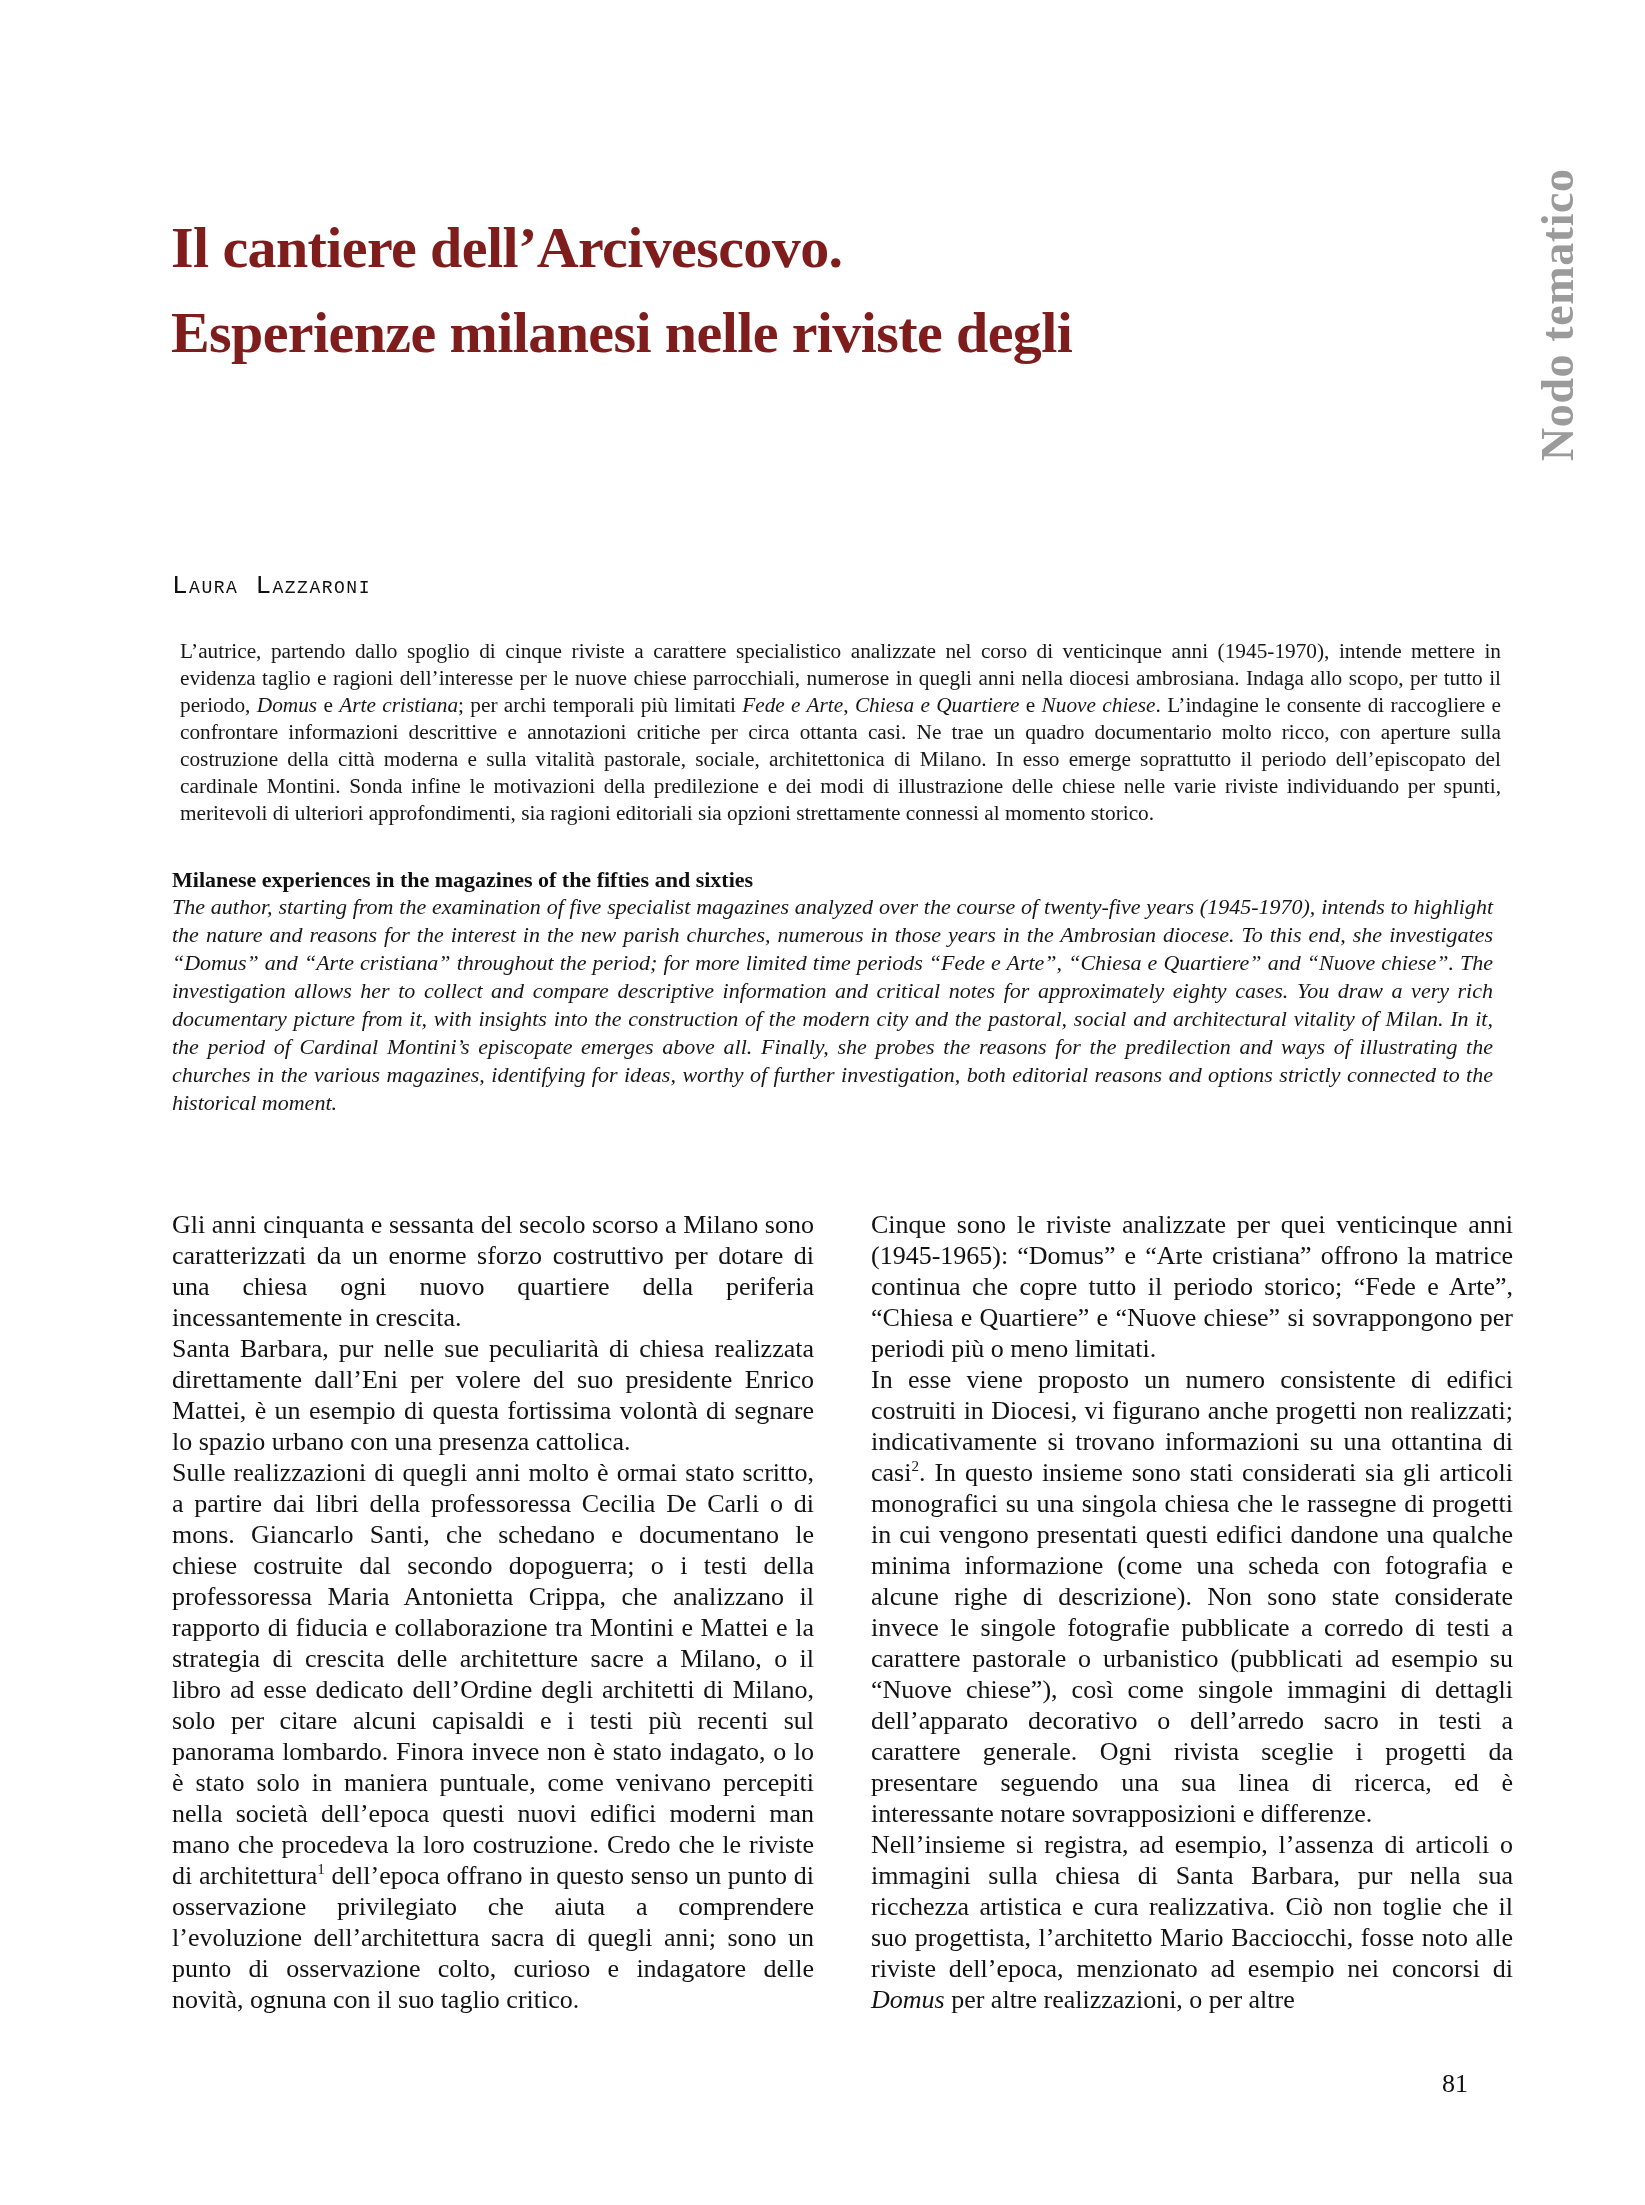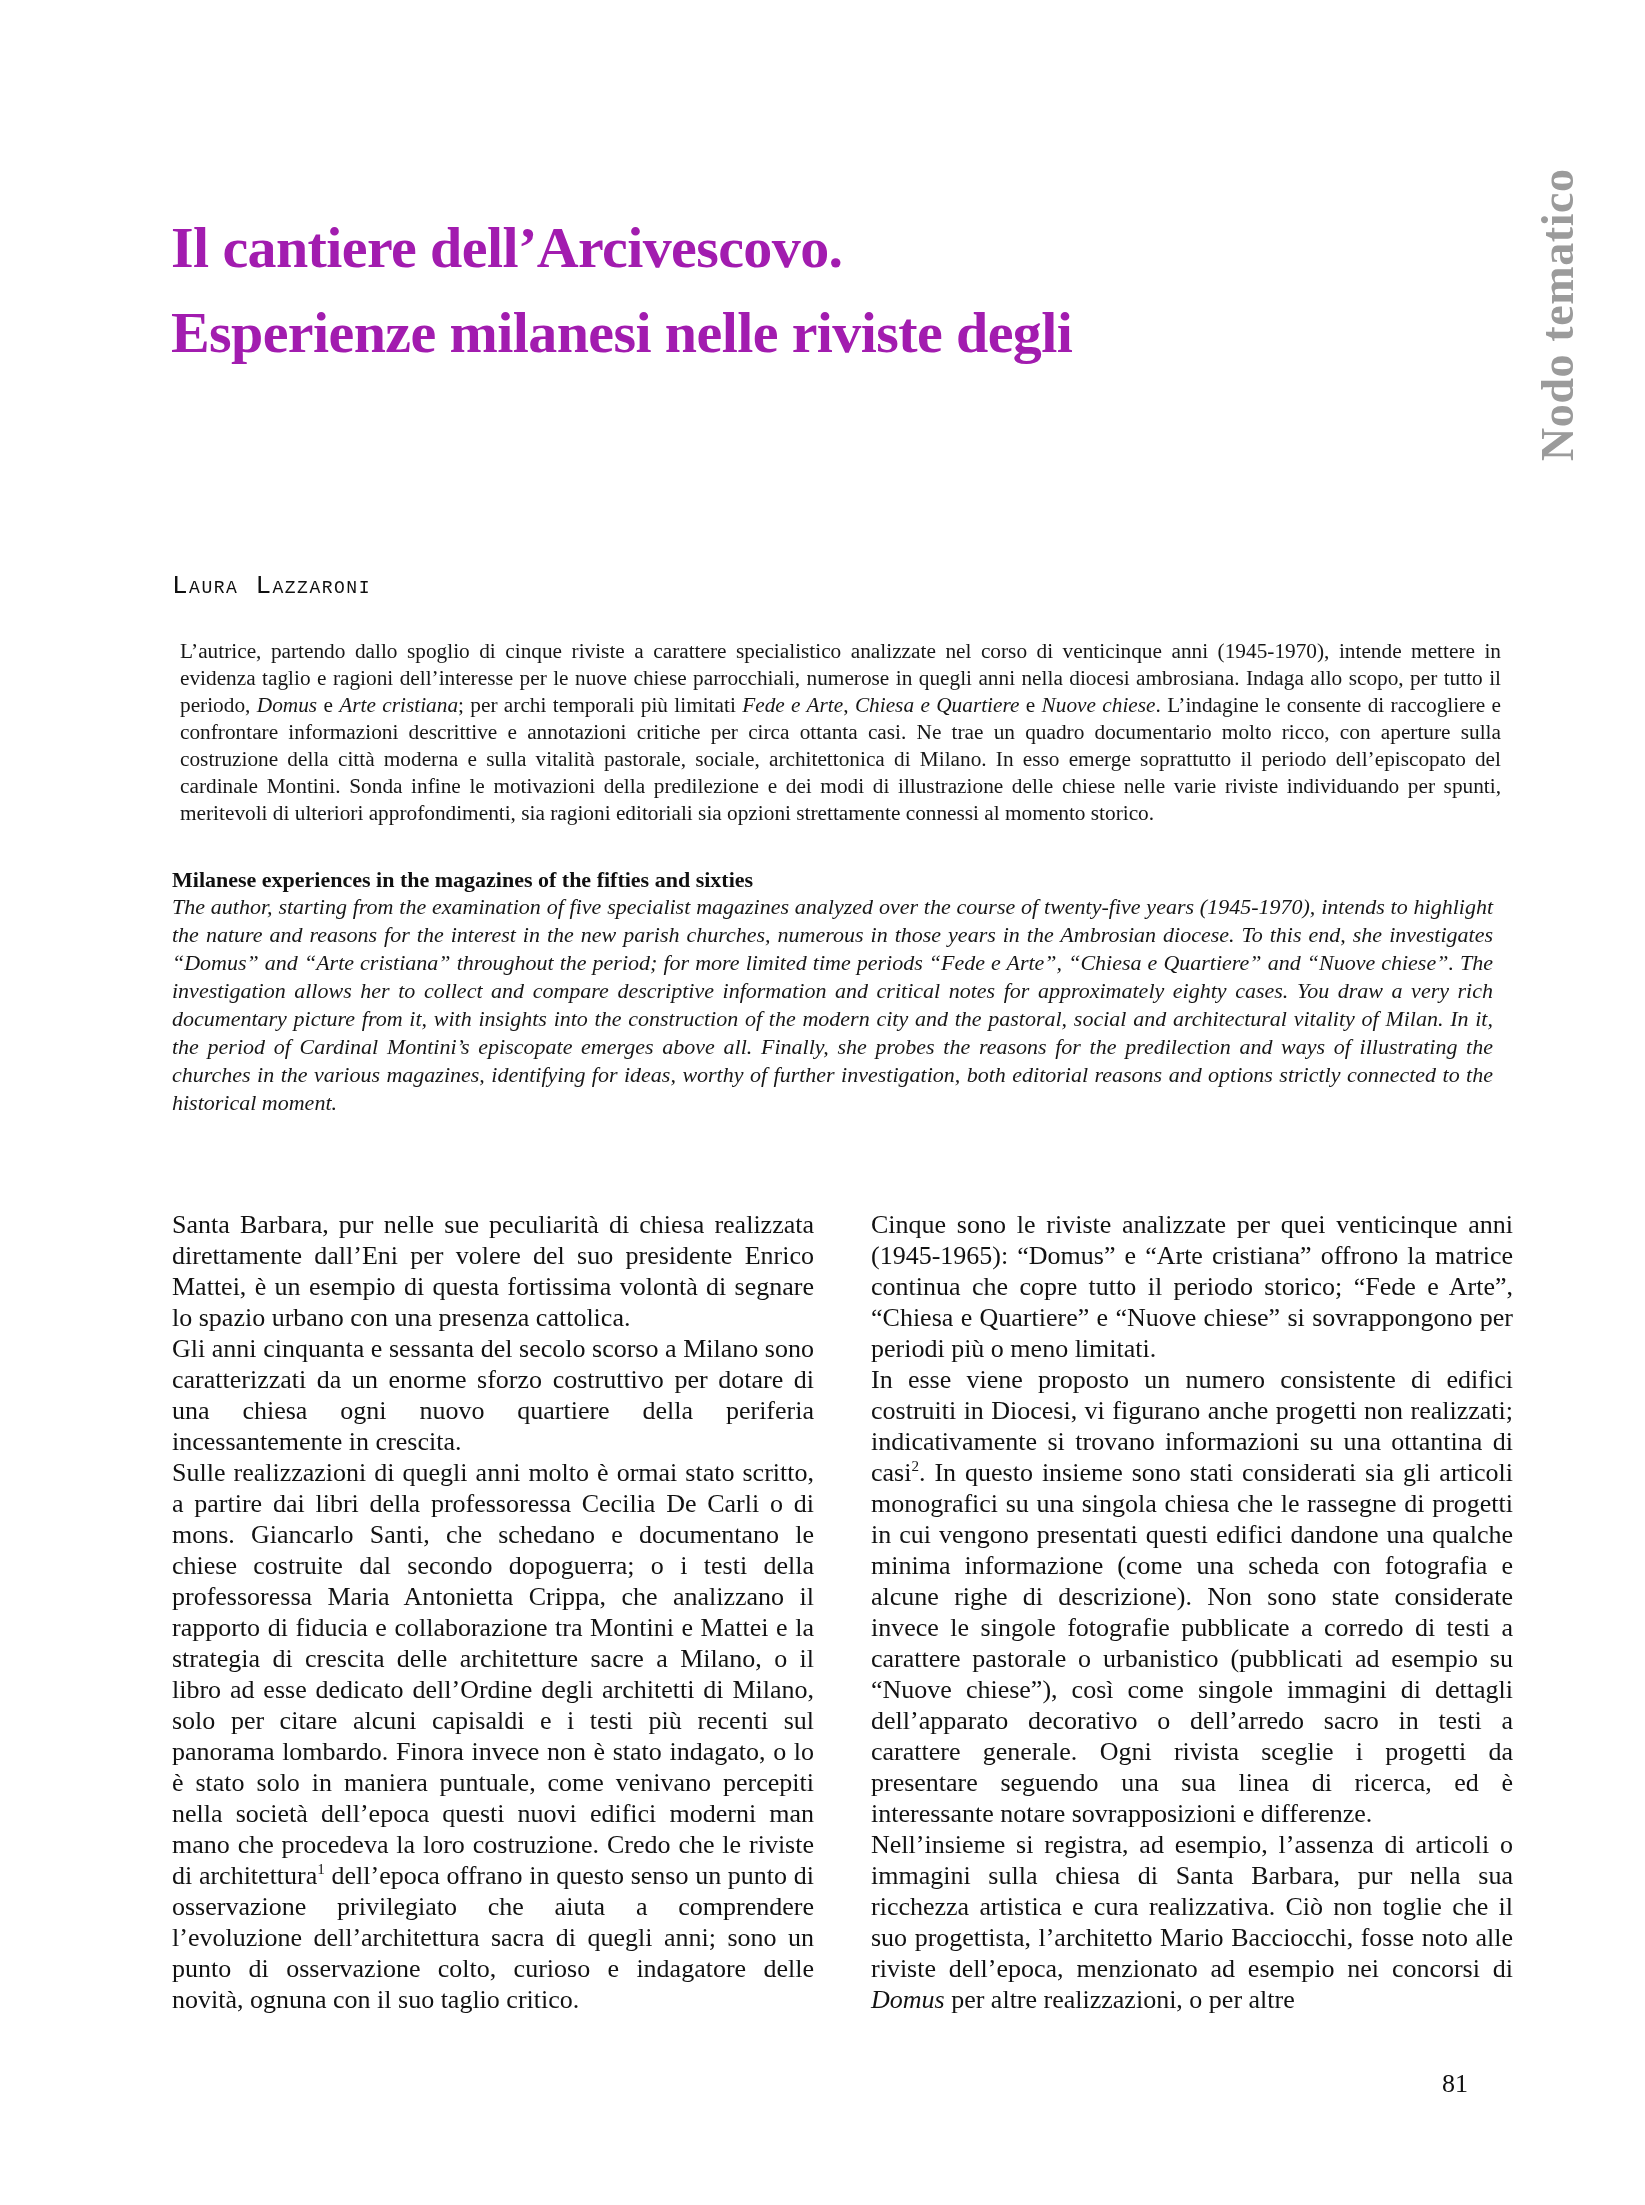--- a/index.html
+++ b/index.html
@@ -9,21 +9,21 @@
     position: relative;
     font-family: "Liberation Serif", "DejaVu Serif", serif;
     color: #141414;
     -webkit-font-smoothing: antialiased;
   }
   .page { position: absolute; inset: 0; overflow: hidden; }
 
   .title {
     position: absolute; left: 171px; top: 166px;
     font-size: 58px; line-height: 85px;
-    color: #a21caf; letter-spacing: -0.6px;
+    color: #7f1d1d; letter-spacing: -0.6px;
   }
   .title span { display: block; }
 
   .side-label {
     position: absolute; left: 1531px; top: 461px;
     transform: rotate(-90deg); transform-origin: 0 0;
     font-size: 46px; font-weight: bold; color: #9b9b9b;
     white-space: nowrap; letter-spacing: 0.6px;
   }
 
@@ -82,22 +82,22 @@
 
   <p class="abstract-it"><span>L’autrice, partendo dallo spoglio di cinque riviste a carattere specialistico analizzate nel corso di venticinque anni (1945-1970), intende mettere in evidenza taglio e ragioni dell’interesse per le nuove chiese parrocchiali, numerose in quegli anni nella diocesi ambrosiana. Indaga allo scopo, per tutto il periodo, </span><span style="font-style: italic;">Domus</span><span> e </span><span style="font-style: italic;">Arte cristiana</span><span>; per archi temporali più limitati </span><span style="font-style: italic;">Fede e Arte</span><span>, </span><span style="font-style: italic;">Chiesa e Quartiere</span><span> e </span><span style="font-style: italic;">Nuove chiese</span><span>. L’indagine le consente di raccogliere e confrontare informazioni descrittive e annotazioni critiche per circa ottanta casi. Ne trae un quadro documentario molto ricco, con aperture sulla costruzione della città moderna e sulla vitalità pastorale, sociale, architettonica di Milano. In esso emerge soprattutto il periodo dell’episcopato del cardinale Montini. Sonda infine le motivazioni della predilezione e dei modi di illustrazione delle chiese nelle varie riviste individuando per spunti, meritevoli di ulteriori approfondimenti, sia ragioni editoriali sia opzioni strettamente connessi al momento storico.</span></p>
 
   <div class="en-block">
     <h2 class="en-heading">Milanese experiences in the magazines of the fifties and sixties</h2>
     <p class="en-abstract">The author, starting from the examination of five specialist magazines analyzed over the course of twenty-five years (1945-1970), intends to highlight the nature and reasons for the interest in the new parish churches, numerous in those years in the Ambrosian diocese. To this end, she investigates “Domus” and “Arte cristiana” throughout the period; for more limited time periods “Fede e Arte”, “Chiesa e Quartiere” and “Nuove chiese”. The investigation allows her to collect and compare descriptive information and critical notes for approximately eighty cases. You draw a very rich documentary picture from it, with insights into the construction of the modern city and the pastoral, social and architectural vitality of Milan. In it, the period of Cardinal Montini’s episcopate emerges above all. Finally, she probes the reasons for the predilection and ways of illustrating the churches in the various magazines, identifying for ideas, worthy of further investigation, both editorial reasons and options strictly connected to the historical moment.</p>
   </div>
 
   <div class="columns">
     <div class="col">
+      <p><span>Gli anni cinquanta e sessanta del secolo scorso a Milano sono caratterizzati da un enorme sforzo costruttivo per dotare di una chiesa ogni nuovo quartiere della periferia incessantemente in crescita.</span></p>
       <p><span>Santa Barbara, pur nelle sue peculiarità di chiesa realizzata direttamente dall’Eni per volere del suo presidente Enrico Mattei, è un esempio di questa fortissima volontà di segnare lo spazio urbano con una presenza cattolica.</span></p>
-      <p><span>Gli anni cinquanta e sessanta del secolo scorso a Milano sono caratterizzati da un enorme sforzo costruttivo per dotare di una chiesa ogni nuovo quartiere della periferia incessantemente in crescita.</span></p>
       <p><span>Sulle realizzazioni di quegli anni molto è ormai stato scritto, a partire dai libri della professoressa Cecilia De Carli o di mons. Giancarlo Santi, che schedano e documentano le chiese costruite dal secondo dopoguerra; o i testi della professoressa Maria Antonietta Crippa, che analizzano il rapporto di fiducia e collaborazione tra Montini e Mattei e la strategia di crescita delle architetture sacre a Milano, o il libro ad esse dedicato dell’Ordine degli architetti di Milano, solo per citare alcuni capisaldi e i testi più recenti sul panorama lombardo. Finora invece non è stato indagato, o lo è stato solo in maniera puntuale, come venivano percepiti nella società dell’epoca questi nuovi edifici moderni man mano che procedeva la loro costruzione. Credo che le riviste di architettura</span><sup>1</sup><span> dell’epoca offrano in questo senso un punto di osservazione privilegiato che aiuta a comprendere l’evoluzione dell’architettura sacra di quegli anni; sono un punto di osservazione colto, curioso e indagatore delle novità, ognuna con il suo taglio critico.</span></p>
     </div>
     <div class="col">
       <p><span>Cinque sono le riviste analizzate per quei venticinque anni (1945-1965): “Domus” e “Arte cristiana” offrono la matrice continua che copre tutto il periodo storico; “Fede e Arte”, “Chiesa e Quartiere” e “Nuove chiese” si sovrappongono per periodi più o meno limitati.</span></p>
       <p><span>In esse viene proposto un numero consistente di edifici costruiti in Diocesi, vi figurano anche progetti non realizzati; indicativamente si trovano informazioni su una ottantina di casi</span><sup>2</sup><span>. In questo insieme sono stati considerati sia gli articoli monografici su una singola chiesa che le rassegne di progetti in cui vengono presentati questi edifici dandone una qualche minima informazione (come una scheda con fotografia e alcune righe di descrizione). Non sono state considerate invece le singole fotografie pubblicate a corredo di testi a carattere pastorale o urbanistico (pubblicati ad esempio su “Nuove chiese”), così come singole immagini di dettagli dell’apparato decorativo o dell’arredo sacro in testi a carattere generale. Ogni rivista sceglie i progetti da presentare seguendo una sua linea di ricerca, ed è interessante notare sovrapposizioni e differenze.</span></p>
       <p><span>Nell’insieme si registra, ad esempio, l’assenza di articoli o immagini sulla chiesa di Santa Barbara, pur nella sua ricchezza artistica e cura realizzativa. Ciò non toglie che il suo progettista, l’architetto Mario Bacciocchi, fosse noto alle riviste dell’epoca, menzionato ad esempio nei concorsi di </span><span style="font-style: italic;">Domus</span><span> per altre realizzazioni, o per altre</span></p>
     </div>
   </div>
 
   <div class="page-number">81</div>

